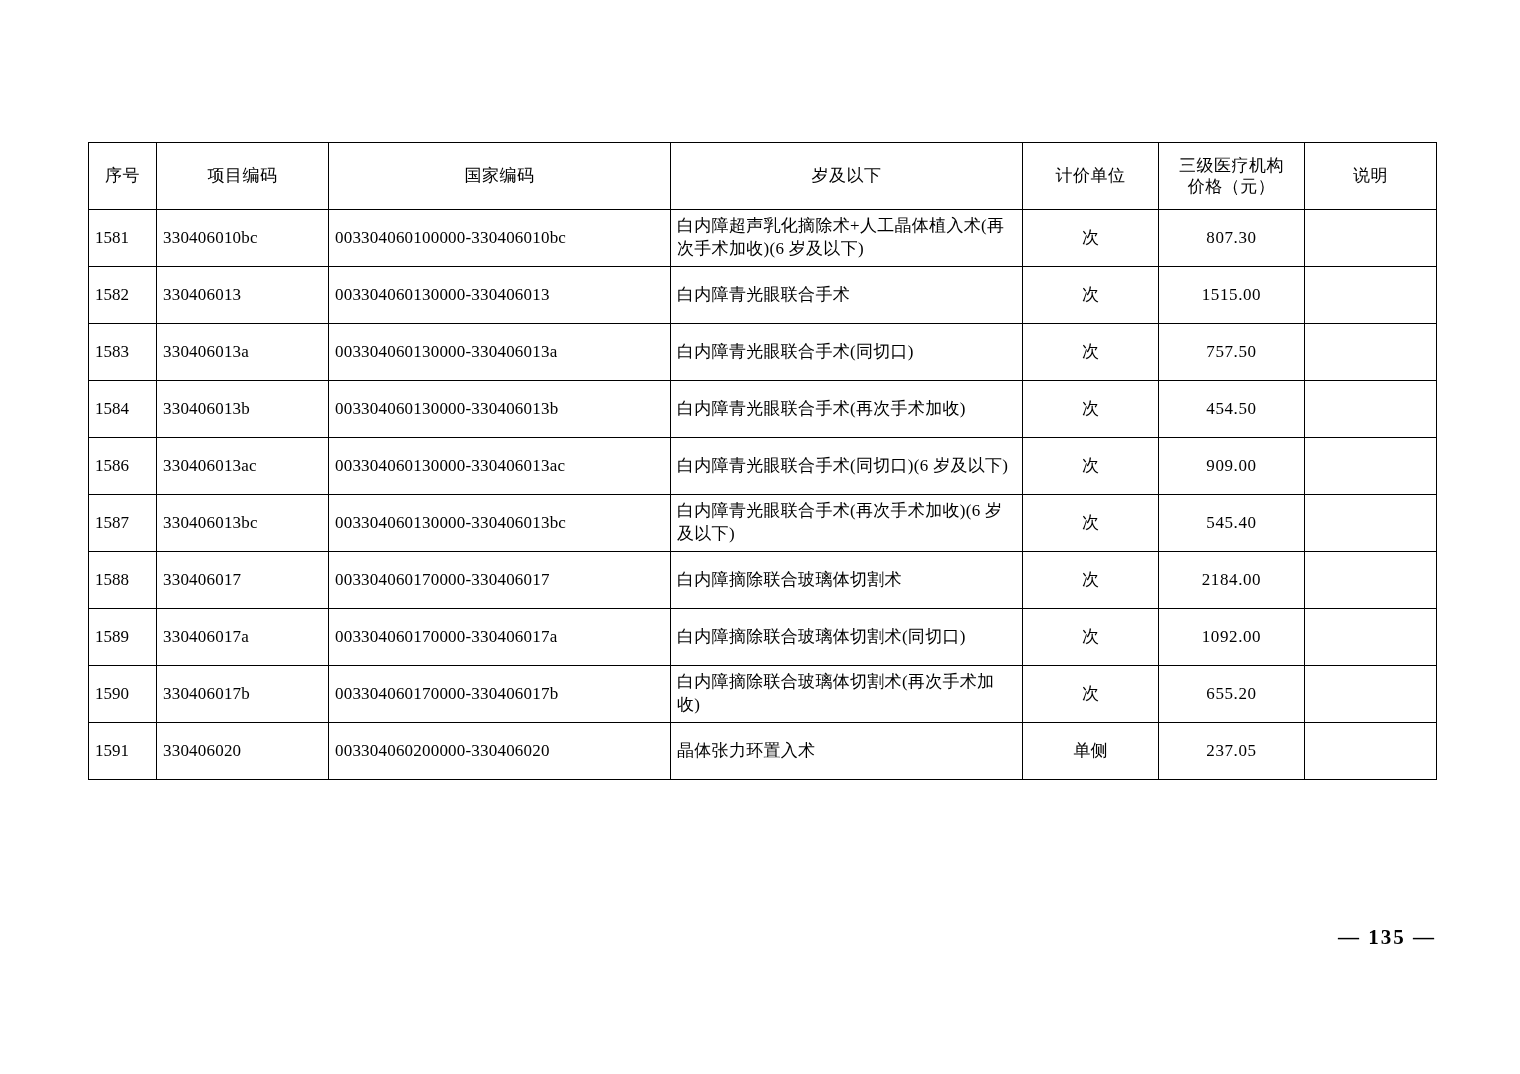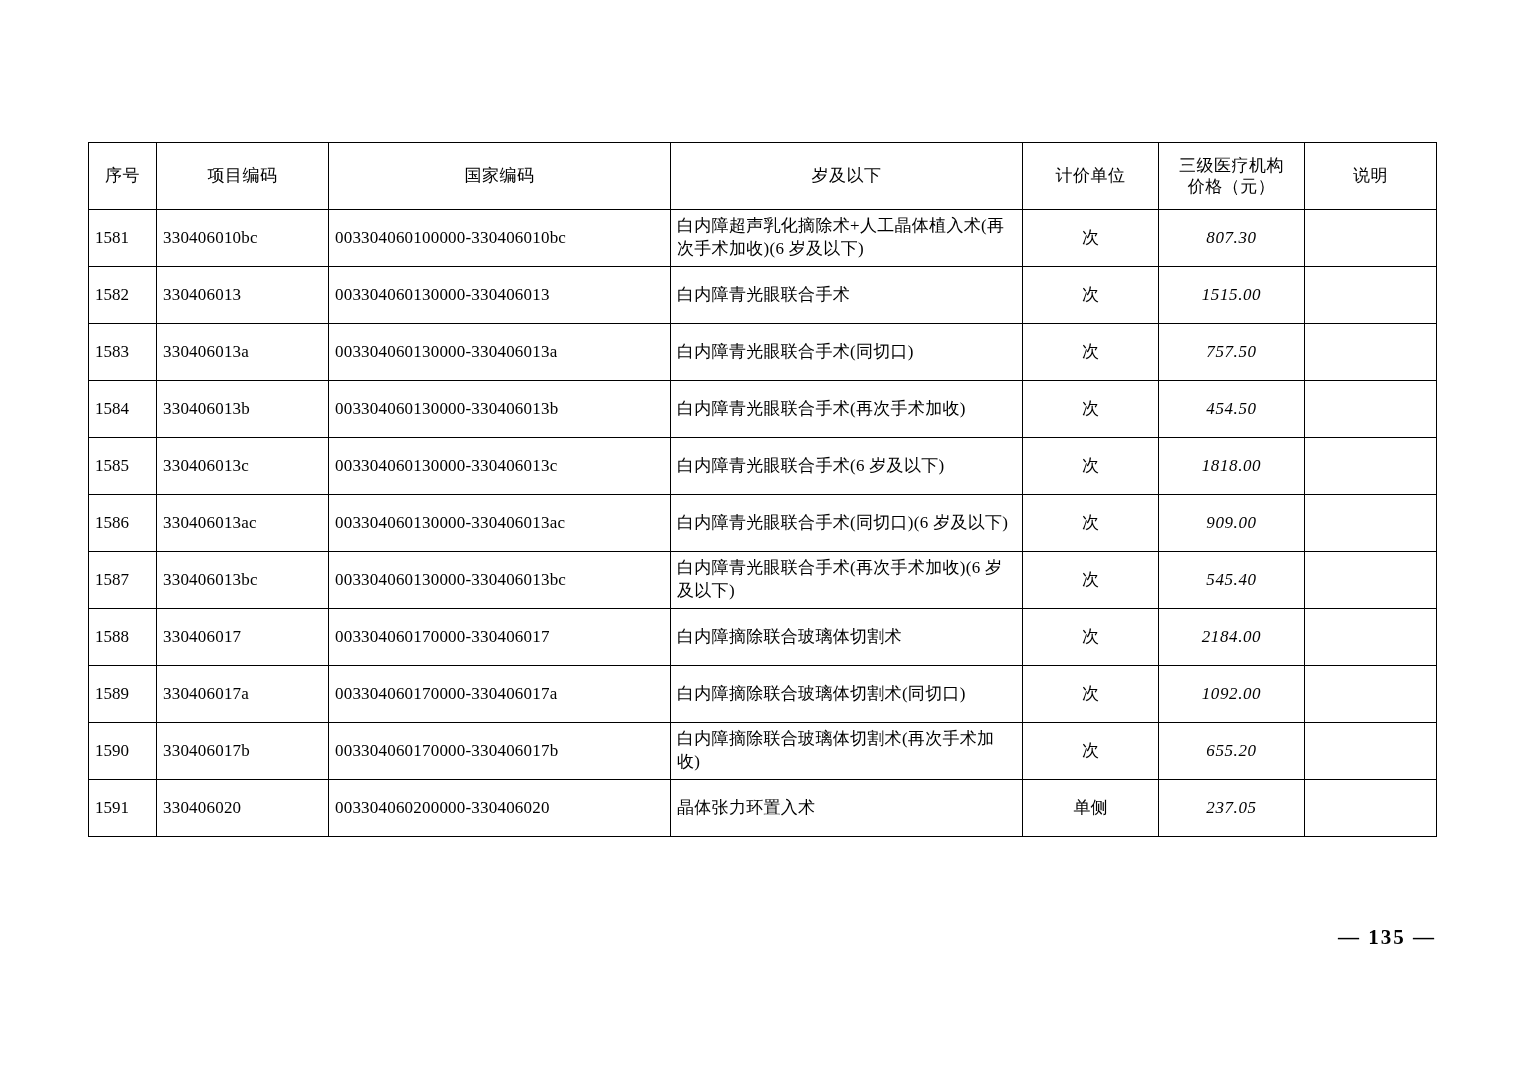--- a/index.html
+++ b/index.html
@@ -79,21 +79,20 @@
     padding-left: 6px;
     letter-spacing: 0.3px;
     font-family: Liberation Serif, serif;
   }
   td.unit {
     text-align: center;
   }
   td.price {
     text-align: center;
     letter-spacing: 0.6px;
-    font-style: italic;
   }
   td.note {
     text-align: center;
   }
   tbody tr { height: 57px; }
   .page-number {
     position: absolute;
     left: 0;
     top: 925px;
     width: 1436px;
@@ -165,29 +164,20 @@
         <tr>
           <td class="seq">1584</td>
           <td class="code">330406013b</td>
           <td class="natl">003304060130000-330406013b</td>
           <td class="name">白内障青光眼联合手术(再次手术加收)</td>
           <td class="unit">次</td>
           <td class="price">454.50</td>
           <td class="note"></td>
         </tr>
         <tr>
-          <td class="seq">1585</td>
-          <td class="code">330406013c</td>
-          <td class="natl">003304060130000-330406013c</td>
-          <td class="name">白内障青光眼联合手术(6 岁及以下)</td>
-          <td class="unit">次</td>
-          <td class="price">1818.00</td>
-          <td class="note"></td>
-        </tr>
-        <tr>
           <td class="seq">1586</td>
           <td class="code">330406013ac</td>
           <td class="natl">003304060130000-330406013ac</td>
           <td class="name">白内障青光眼联合手术(同切口)(6 岁及以下)</td>
           <td class="unit">次</td>
           <td class="price">909.00</td>
           <td class="note"></td>
         </tr>
         <tr>
           <td class="seq">1587</td>

